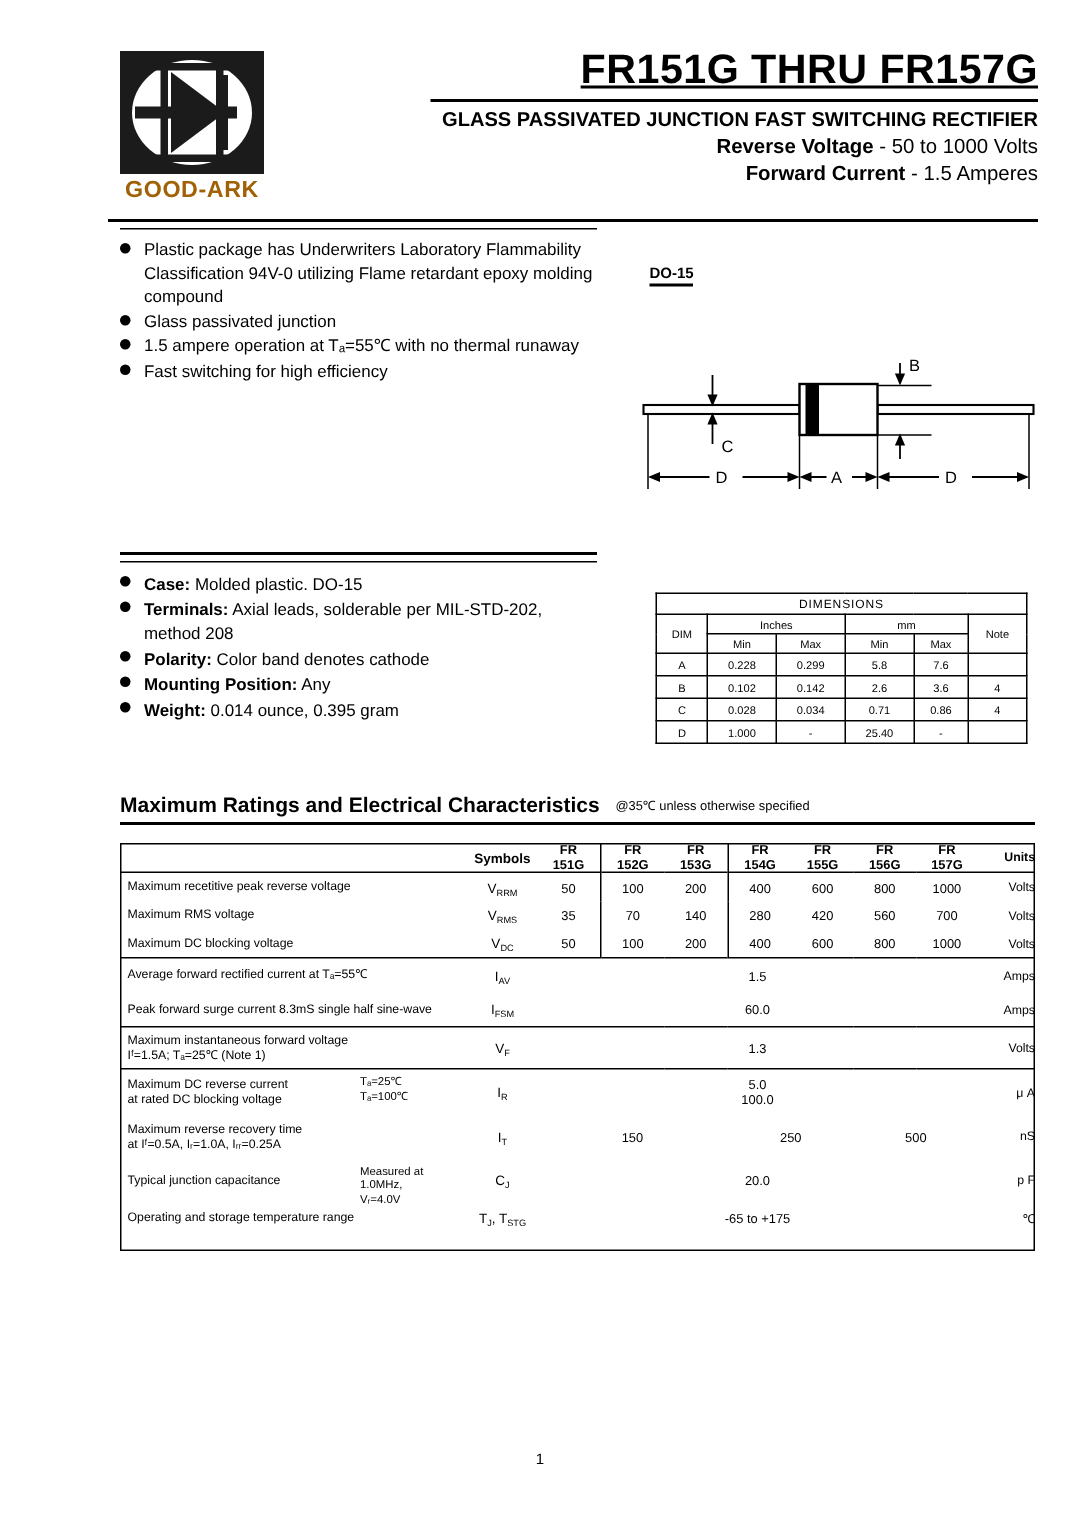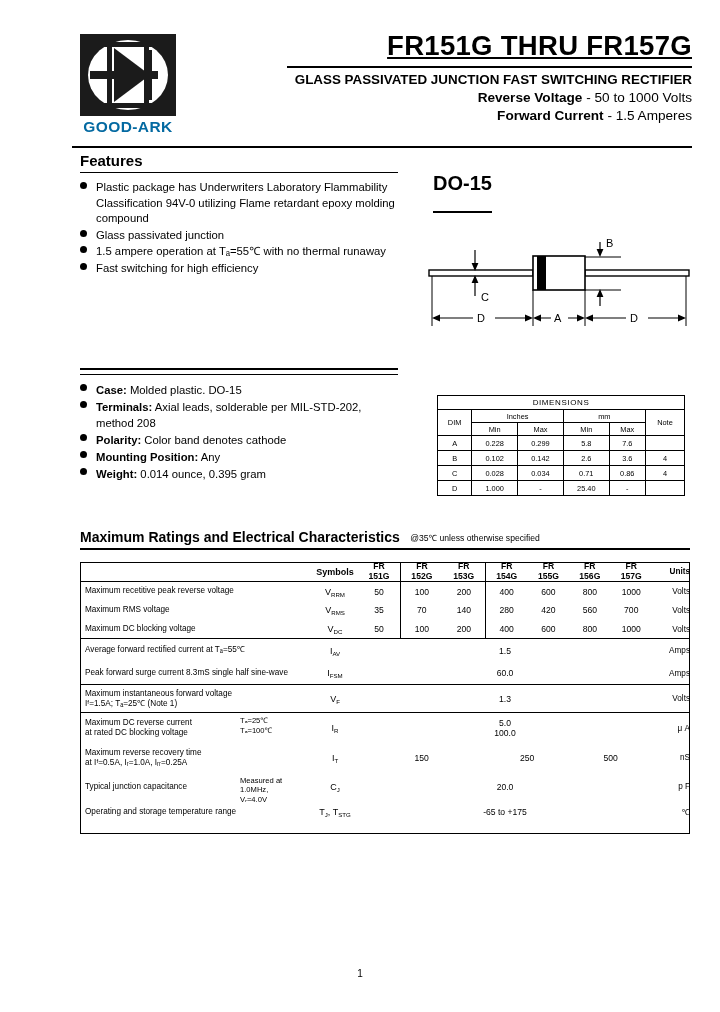--- a/index.html
+++ b/index.html
@@ -12,21 +12,21 @@
     position:relative;
     overflow:hidden;
   }
   .page { position:absolute; left:0; top:0; width:720px; height:1012px; }
 
   
   .header { position:absolute; left:72px; top:32px; width:620px; height:110px; }
   .logo-block { position:absolute; left:0; top:2px; width:112px; text-align:center; }
   .logo-mark { width:96px; height:82px; background:#1b1b1b; margin:0 auto; position:relative; }
   .logo-mark svg { display:block; }
-  .logo-text { font-size:15.5px; font-weight:bold; letter-spacing:0.4px; margin-top:2px; color:#0369a1; }
+  .logo-text { font-size:15.5px; font-weight:bold; letter-spacing:0.4px; margin-top:2px; color:#a16207; }
 
   .title-area { position:absolute; left:140px; top:0; width:480px; text-align:right; }
   .main-title { font-size:27.5px; font-weight:bold; letter-spacing:0.3px; line-height:1.05;text-decoration:underline; }
   .title-rule { border-top:2px solid #000; margin:5px 0 3px 75px; }
   .subtitle { font-size:13.4px; font-weight:bold; line-height:1.32; }
   .sub2 { font-size:13.6px; font-weight:bold; line-height:1.34; }
   .sub2 .light { font-weight:normal; }
 
   .head-rule { position:absolute; left:72px; top:146px; width:620px; border-top:2px solid #000; }
 
@@ -35,21 +35,21 @@
   .features { position:absolute; left:80px; top:152px; width:320px; }
   .features .sec-title { margin-bottom:3px; }
   .features .rule { border-top:1.6px solid #000; width:318px; margin-bottom:7px; }
   ul.blist { list-style:none; margin:0; padding:0; font-size:11.3px; line-height:1.38; }
   ul.blist li { position:relative; padding-left:16px; margin-bottom:1px; }
   ul.blist li .bullet { position:absolute; left:0; top:2px; width:7px; height:7px; border-radius:50%; background:#000; }
   ul.blist li .cont { display:block; }
 
   
   .pkg { position:absolute; left:425px; top:172px; width:268px; height:160px; }
-  .pkg-name { font-size:20px; font-weight:bold; border-bottom:2px solid #000; display:inline-block; padding-bottom:16px; margin-left:8px; }
+  .pkg-name { font-size:10px; font-weight:bold; border-bottom:2px solid #000; display:inline-block; padding-bottom:1px; margin-left:8px; }
   .pkg svg { position:absolute; left:0; top:32px; }
 
   
   .mech { position:absolute; left:80px; top:368px; width:320px; }
   .mech .toprule { border-top:2px solid #000; width:318px; margin-bottom:4px; }
   .mech .sec-title { margin-bottom:3px; }
   .mech .rule { border-top:1.6px solid #000; width:318px; margin-bottom:7px; }
   .mech ul.blist { font-size:11.3px; line-height:1.42; }
   .mech b { font-weight:bold; }
 
@@ -124,21 +124,20 @@
       </div>
       <div class="sub2">
         <span>Forward Current</span>
         <span class="light">-  1.5 Amperes</span>
       </div>
     </div>
   </div>
   <div class="head-rule"></div>
 
   <div class="features">
-    <div class="sec-title">Features</div>
     <div class="rule"></div>
     <ul class="blist">
       <li>
           <span class="bullet"></span>
           <span class="cont">Plastic package has Underwriters Laboratory Flammability Classification 94V-0 utilizing Flame retardant epoxy molding compound</span>
         </li>
       <li>
           <span class="bullet"></span>
           <span class="cont">Glass passivated junction</span>
         </li>

